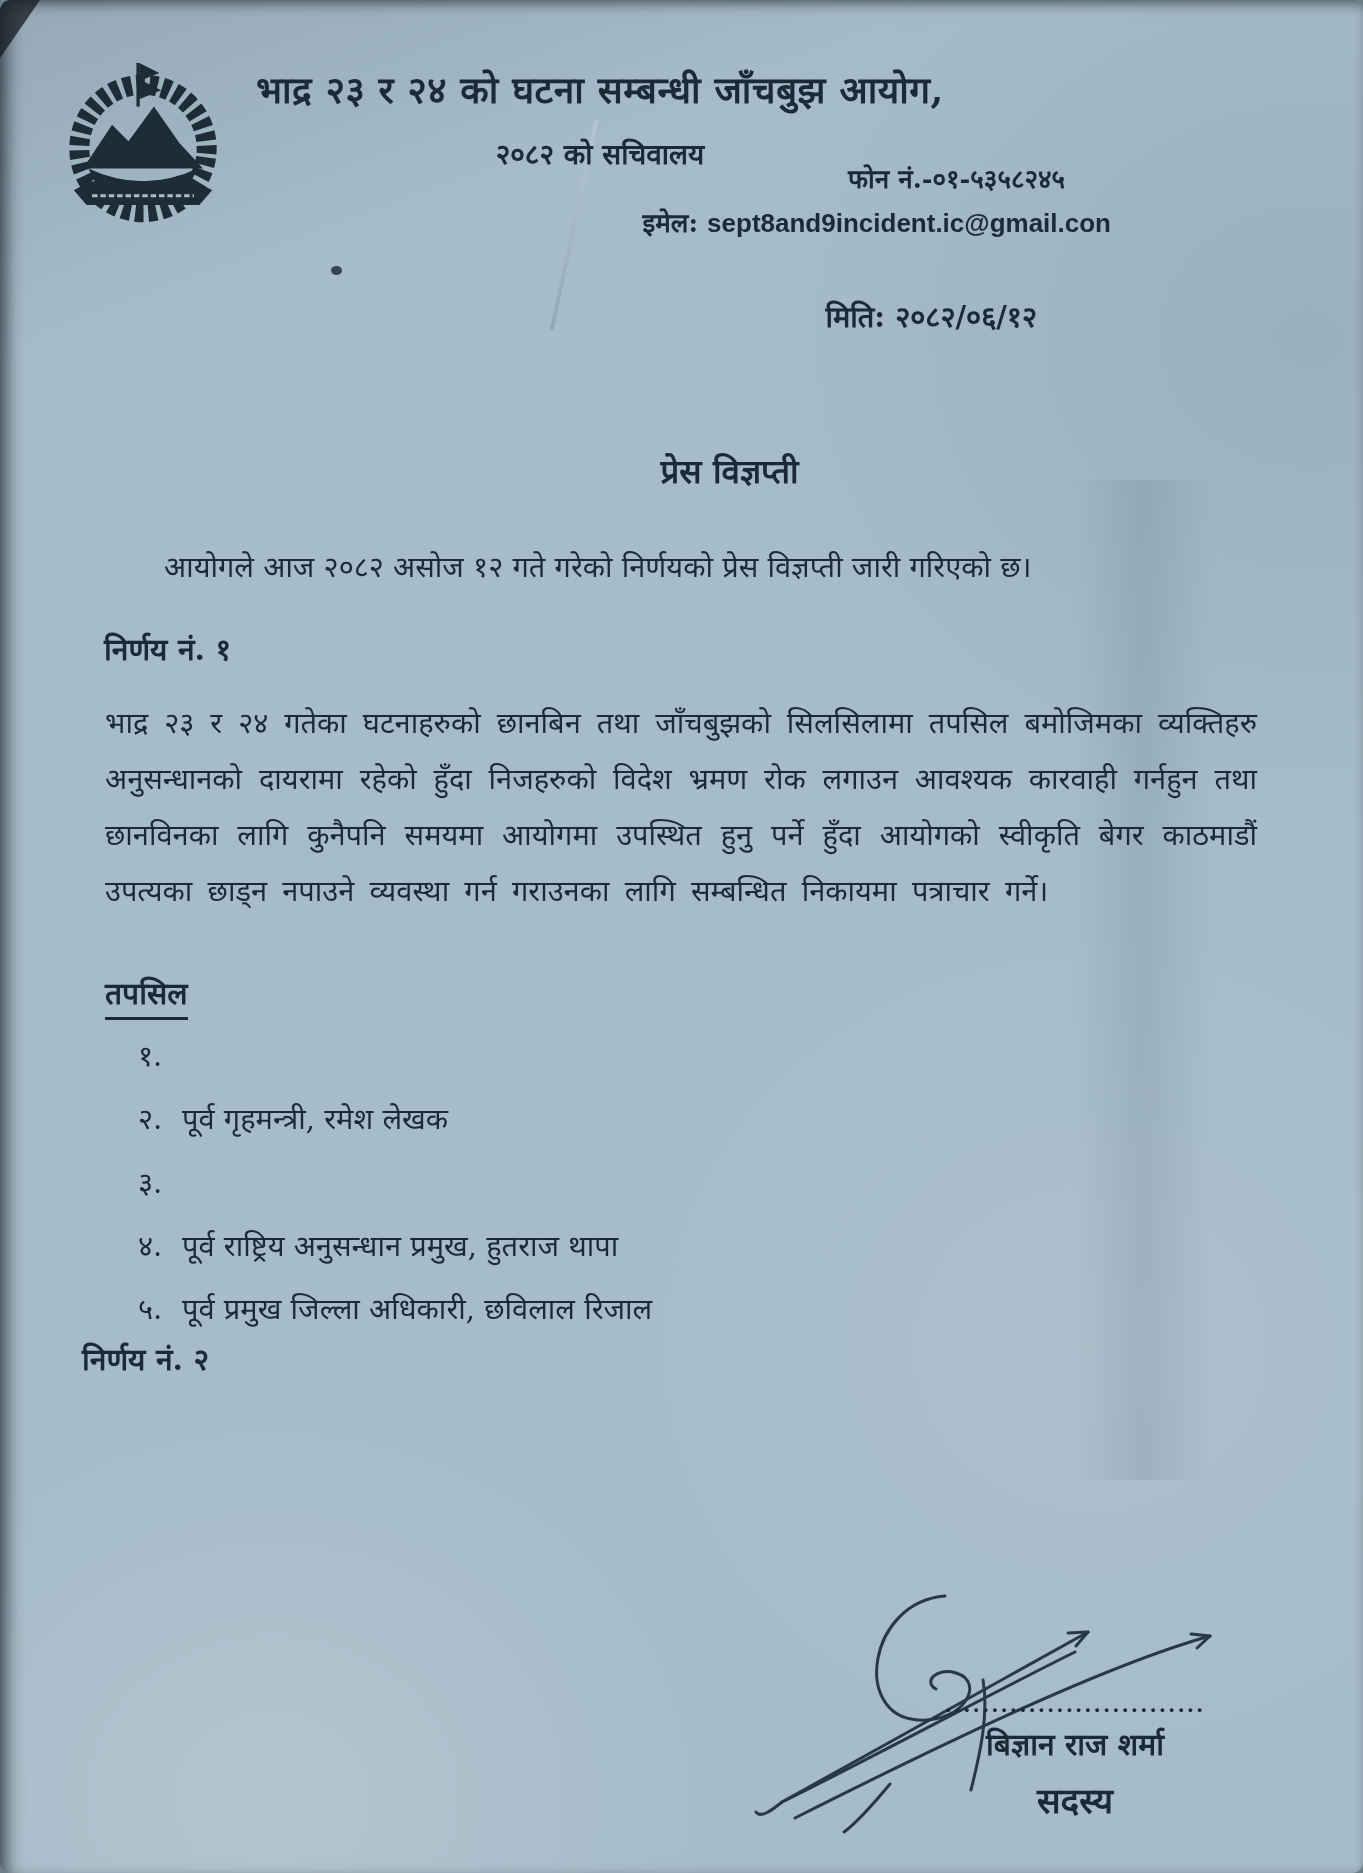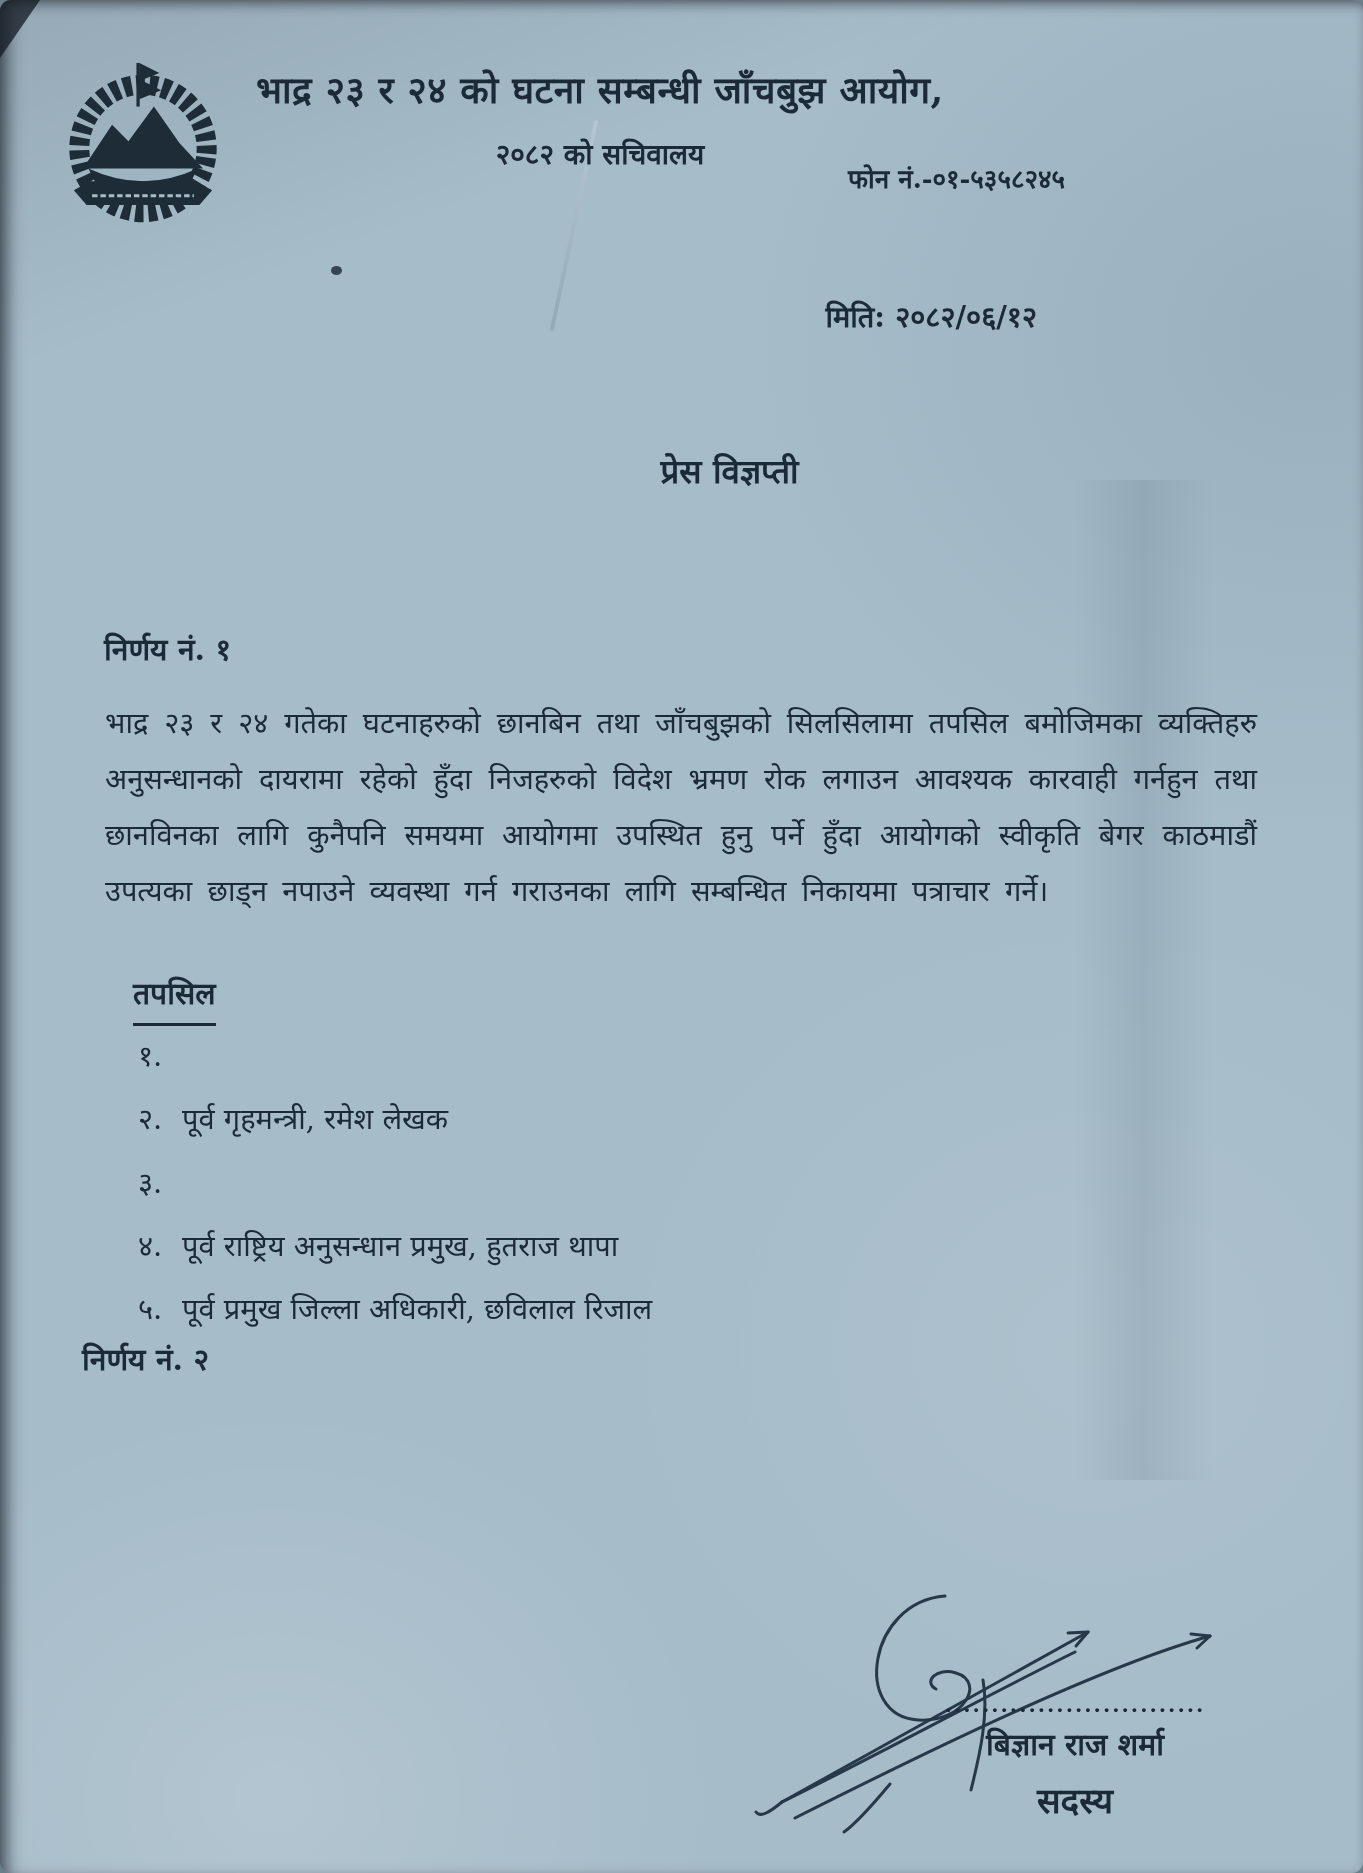--- a/index.html
+++ b/index.html
@@ -51,21 +51,21 @@
     font-size:33px;font-weight:bold;padding-left:48px;}
 
   .intro{position:absolute;left:106px;top:540px;width:1150px;font-size:29px;
     line-height:1.9;text-indent:58px;}
 
   .h-decision1{position:absolute;left:104px;top:628px;font-size:30px;font-weight:bold;}
   .para1{position:absolute;left:105px;top:696px;width:1152px;font-size:29px;
     line-height:1.93;text-align:justify;word-spacing:6px;}
 
   .h-tapasil{position:absolute;left:105px;top:972px;font-size:30px;font-weight:bold;}
-  .h-tapasil span{border-bottom:3px solid #1c2a37;padding-bottom:12px;margin-left:28px;}
+  .h-tapasil span{border-bottom:3px solid #1c2a37;padding-bottom:6px;}
 
   .tapasil-list{position:absolute;left:138px;top:1038px;font-size:29px;}
   .tapasil-item{display:flex;margin-bottom:27px;line-height:1.25;}
   .tapasil-item .num{width:44px;flex:0 0 auto;}
 
   .h-decision2{position:absolute;left:82px;top:1338px;font-size:30px;font-weight:bold;}
   .para2{position:absolute;left:80px;top:1422px;width:1205px;font-size:29px;
     line-height:1.92;text-align:justify;word-spacing:5px;}
 
   .sig-block{position:absolute;left:740px;top:1582px;width:580px;height:285px;}
@@ -103,24 +103,29 @@
       </g>
     </svg>
   </div>
 
   <div class="org-head">
     <div class="org-line1">भाद्र २३ र २४ को घटना सम्बन्धी जाँचबुझ आयोग,</div>
     <div class="org-line2">२०८२ को सचिवालय</div>
   </div>
 
   <div class="phone">फोन नं.-०१-५३५८२४५</div>
+  <div class="email">
+    <span>इमेल:</span>
+    <span class="latin">sept8and9incident.ic@gmail.con</span>
+  </div>
   <div class="dateline">मिति: २०८२/०६/१२</div>
 
   <div class="doc-title">प्रेस विज्ञप्ती</div>
 
+  <div class="intro">आयोगले आज २०८२ असोज १२ गते गरेको निर्णयको प्रेस विज्ञप्ती जारी गरिएको छ।</div>
 
   <div class="h-decision1">निर्णय नं. १</div>
   <div class="para1">भाद्र २३ र २४ गतेका घटनाहरुको छानबिन तथा जाँचबुझको सिलसिलामा तपसिल बमोजिमका व्यक्तिहरु अनुसन्धानको दायरामा रहेको हुँदा निजहरुको विदेश भ्रमण रोक लगाउन आवश्यक कारवाही गर्नहुन तथा छानविनका लागि कुनैपनि समयमा आयोगमा उपस्थित हुनु पर्ने हुँदा आयोगको स्वीकृति बेगर काठमाडौं उपत्यका छाड्न नपाउने व्यवस्था गर्न गराउनका लागि सम्बन्धित निकायमा पत्राचार गर्ने।</div>
 
   <div class="h-tapasil">
     <span>तपसिल</span>
   </div>
 
   <div class="tapasil-list">
     <div class="tapasil-item">

